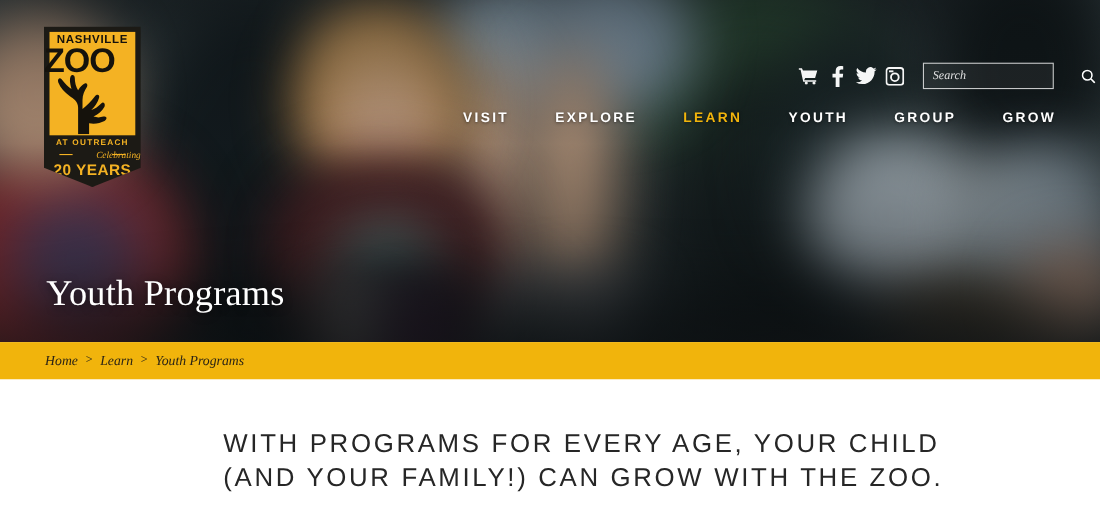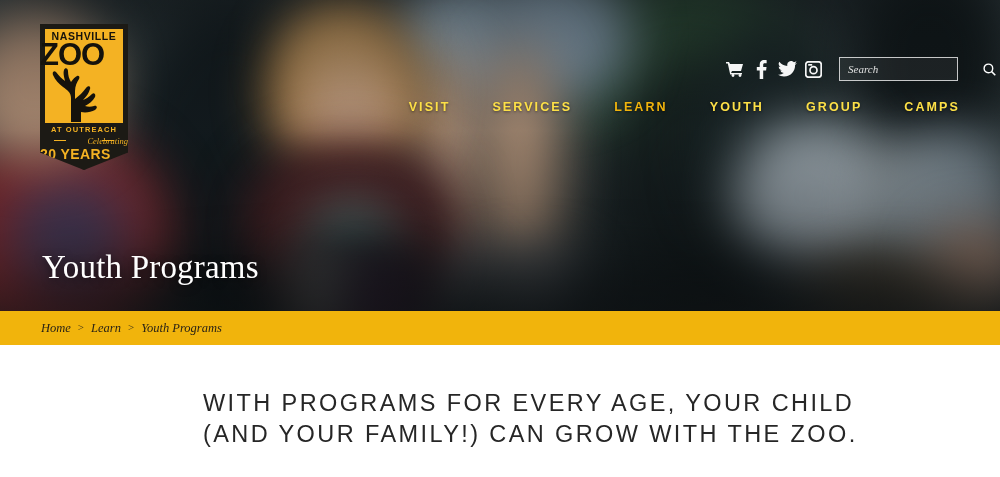--- a/index.html
+++ b/index.html
@@ -99,21 +99,21 @@
     letter-spacing:1.1px; color:#f4b223;
     font-family:"Liberation Sans", sans-serif;
   }
   .logo-celebrating {
     position:absolute; left:0; right:0; top:112px;
     text-align:right; font-size:8.5px; font-style:italic;
     color:#f4b223; font-family:"Liberation Serif", serif;
   }
   .logo-years {
     position:absolute; left:0; right:0; top:122px;
-    text-align:left; font-size:14px; font-weight:bold;
+    text-align:center; font-size:14px; font-weight:bold;
     letter-spacing:.4px; color:#f4b223;
     font-family:"Liberation Sans", sans-serif;
   }
   .logo-rule { position:absolute; top:116px; width:12px; height:1px; background:#f4b223; }
   .logo-rule.l { left:14px; } .logo-rule.r { right:14px; }
 
   
   .utilbar {
     position:absolute; right:42px; top:55px; height:28px;
     display:flex; align-items:center; gap:0; z-index:7;
@@ -136,21 +136,21 @@
   }
   .searchbox input::placeholder { color:#e9e9e9; opacity:.95; }
   .search-btn { background:transparent; border:0; cursor:pointer; padding:0 1px; line-height:0; }
 
   
   .mainnav {
     position:absolute; right:40px; top:96px; height:22px;
     display:flex; align-items:center; gap:0; z-index:7;
   }
   .navitem {
-    color:#fde047; font-size:12.5px; font-weight:bold;
+    color:#ffffff; font-size:12.5px; font-weight:bold;
     letter-spacing:2.1px; padding:0 21px; cursor:pointer;
     text-decoration:none; white-space:nowrap;
     text-shadow:0 1px 3px rgba(0,0,0,.5);
   }
   .navitem.active { color:#f1b40c; }
   .navitem.last { padding-right:0; }
 
   
   .dropdown {
     position:absolute; left:722px; top:118px; width:158px;
@@ -287,25 +287,25 @@
           <svg width="13" height="13" viewBox="0 0 13 13">
               <circle cx="5.4" cy="5.4" r="4.3" fill="none" stroke="#fff" stroke-width="1.4"></circle>
               <line x1="8.6" y1="8.6" x2="12.3" y2="12.3" stroke="#fff" stroke-width="1.5"></line>
             </svg>
         </button>
       </div>
     </div>
 
     <nav class="mainnav">
       <a class="navitem">VISIT</a>
-      <a class="navitem">SERVICES</a>
+      <a class="navitem">EXPLORE</a>
       <a class="navitem active">LEARN</a>
       <a class="navitem">YOUTH</a>
       <a class="navitem">GROUP</a>
-      <a class="navitem last">CAMPS</a>
+      <a class="navitem last">GROW</a>
     </nav>
 
     <h1 class="hero-title">Youth Programs</h1>
   </div>
 
 
   <div class="crumbbar">
     <div class="crumbs">
       <a>Home</a>
       <span class="crumb-sep">&gt;</span>

